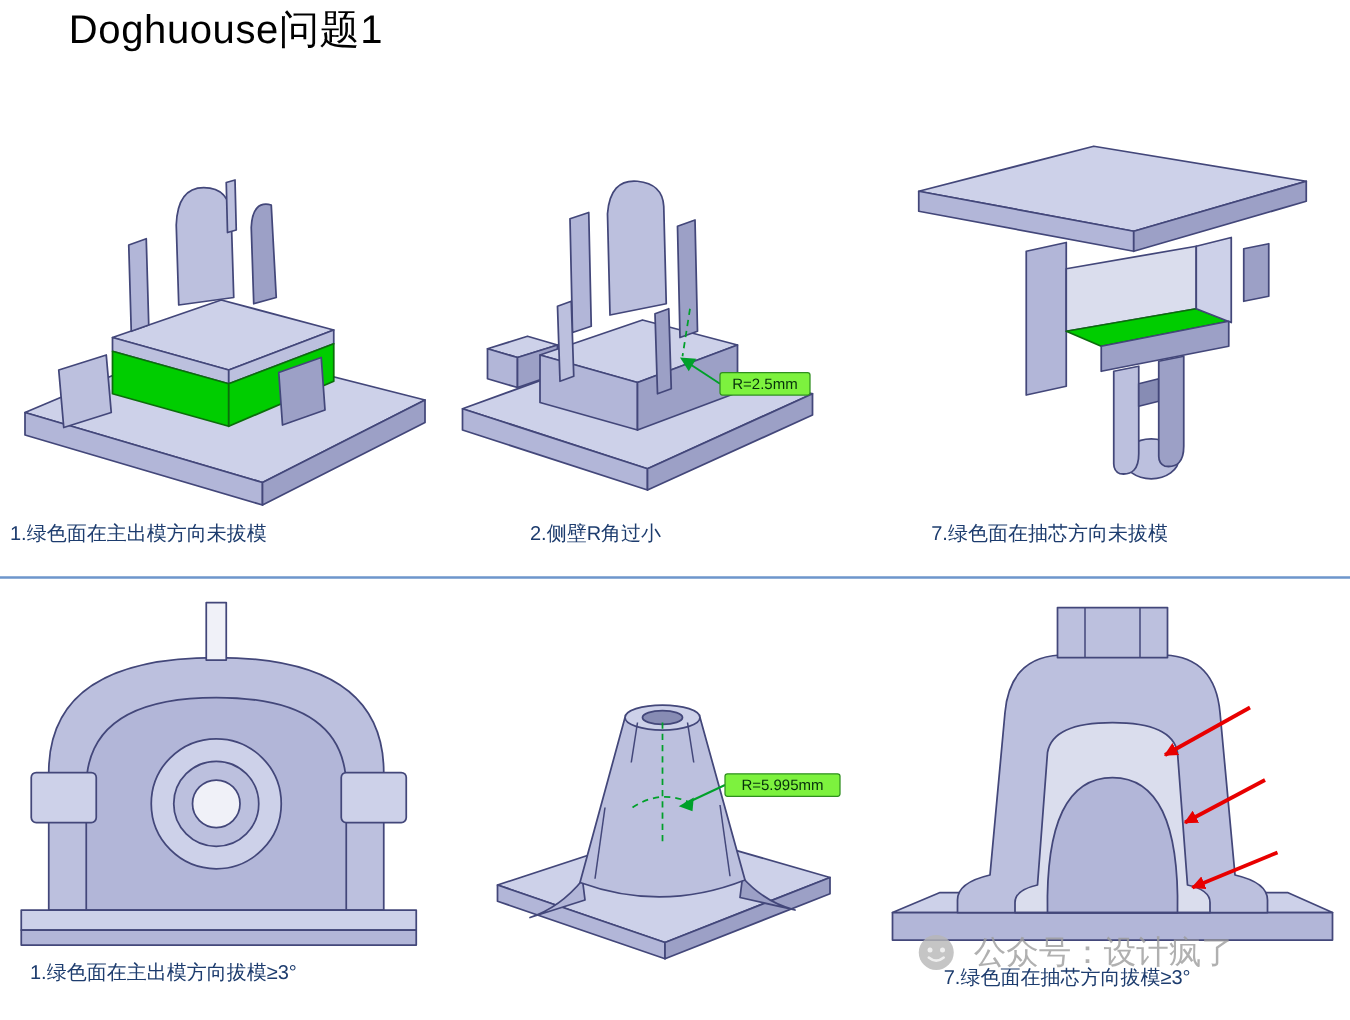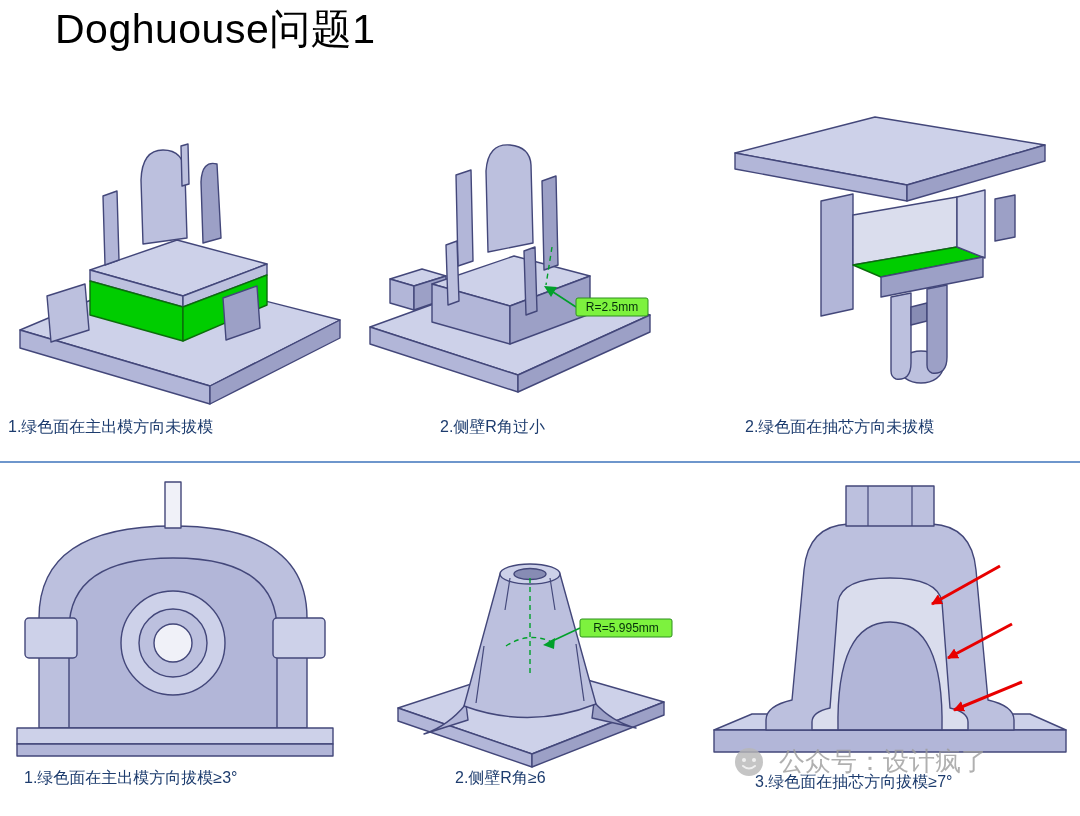--- a/index.html
+++ b/index.html
@@ -2,21 +2,21 @@
 <html><head>
 <meta charset="utf-8">
 <style>
   * { margin:0; padding:0; box-sizing:border-box; }
   html,body { background:#ffffff; }
   .slide {
     position:relative; width:1080px; height:816px; background:#ffffff;
     overflow:hidden; font-family:"Liberation Sans", sans-serif;
   }
   .title {
-    position:absolute; left:55px; top:2px; font-size:41px; color:#000000;
+    position:absolute; left:55px; top:2px; font-size:32px; color:#000000;
     font-weight:400; letter-spacing:0.5px;
   }
   .cell { position:absolute; }
   .caption {
     position:absolute; color:#1d3c6e; font-size:16px; white-space:nowrap;
     font-weight:400;
   }
   .divider { position:absolute; left:0; top:461px; width:1080px; height:2px; background:#6e96cc; }
   .watermark { position:absolute; left:733px; top:744px; display:flex; align-items:center; gap:14px; opacity:0.8; }
   .watermark-text { color:#9d9d9d; font-size:26px; white-space:nowrap; }
@@ -128,22 +128,22 @@
       <g>
         <ellipse class="cm" cx="226" cy="272" rx="22" ry="16"></ellipse>
         <path class="cm" d="M196,202 L216,198 L216,268 Q216,286 201,284 Q196,282 196,276 Z"></path>
         <polygon class="cd" points="216,212 232,208 232,226 216,230"></polygon>
         <path class="cr" d="M232,194 L252,190 L252,262 Q252,280 237,278 Q232,276 232,270 Z"></path>
       </g>
     </svg>
   </div>
 
   <div class="caption" style="left:8px;   top:417px;">1.绿色面在主出模方向未拔模</div>
-  <div class="caption" style="left:440px; top:417px;">2.侧壁R角过小</div>
-  <div class="caption" style="left:745px; top:417px;">2.绿色面在抽芯方向未拔模</div>
+  <div class="caption" style="left:424px; top:417px;">2.侧壁R角过小</div>
+  <div class="caption" style="left:745px; top:417px;">7.绿色面在抽芯方向未拔模</div>
 
   <div class="divider"></div>
 
   <div class="cell" style="left:5px; top:478px; width:340px; height:282px;">
     <svg width="340" height="282" viewBox="0 0 340 282">
       <g>
         <path class="cm" d="M34,250 L34,140 Q34,48 168,48 Q302,48 302,140 L302,250 Z"></path>
         <path class="cl" d="M64,250 L64,152 Q64,80 168,80 Q272,80 272,152 L272,250 Z"></path>
       </g>
       <g>
@@ -222,22 +222,21 @@
       </g>
       <g>
         <line class="redline" x1="300" y1="88" x2="232" y2="126" marker-end="url(#ah6)"></line>
         <line class="redline" x1="312" y1="146" x2="248" y2="180" marker-end="url(#ah6)"></line>
         <line class="redline" x1="322" y1="204" x2="254" y2="232" marker-end="url(#ah6)"></line>
       </g>
     </svg>
   </div>
 
   <div class="caption" style="left:24px;   top:768px;">1.绿色面在主出模方向拔模≥3°</div>
-  <div class="caption" style="left:455px; top:768px;">2.侧壁R角≥6</div>
-  <div class="caption" style="left:755px; top:772px;">3.绿色面在抽芯方向拔模≥7°</div>
+  <div class="caption" style="left:755px; top:772px;">7.绿色面在抽芯方向拔模≥3°</div>
 
   <div class="watermark">
     <svg width="32" height="32" viewBox="0 0 32 32">
       <circle cx="16" cy="16" r="14" fill="#b7b7b7"></circle>
       <circle cx="11" cy="14" r="2" fill="#ececec"></circle>
       <circle cx="21" cy="14" r="2" fill="#ececec"></circle>
       <path d="M10,20 Q16,25 22,20" stroke="#ececec" stroke-width="2" fill="none" stroke-linecap="round"></path>
     </svg>
     <span class="watermark-text">公众号：设计疯了</span>
   </div>

